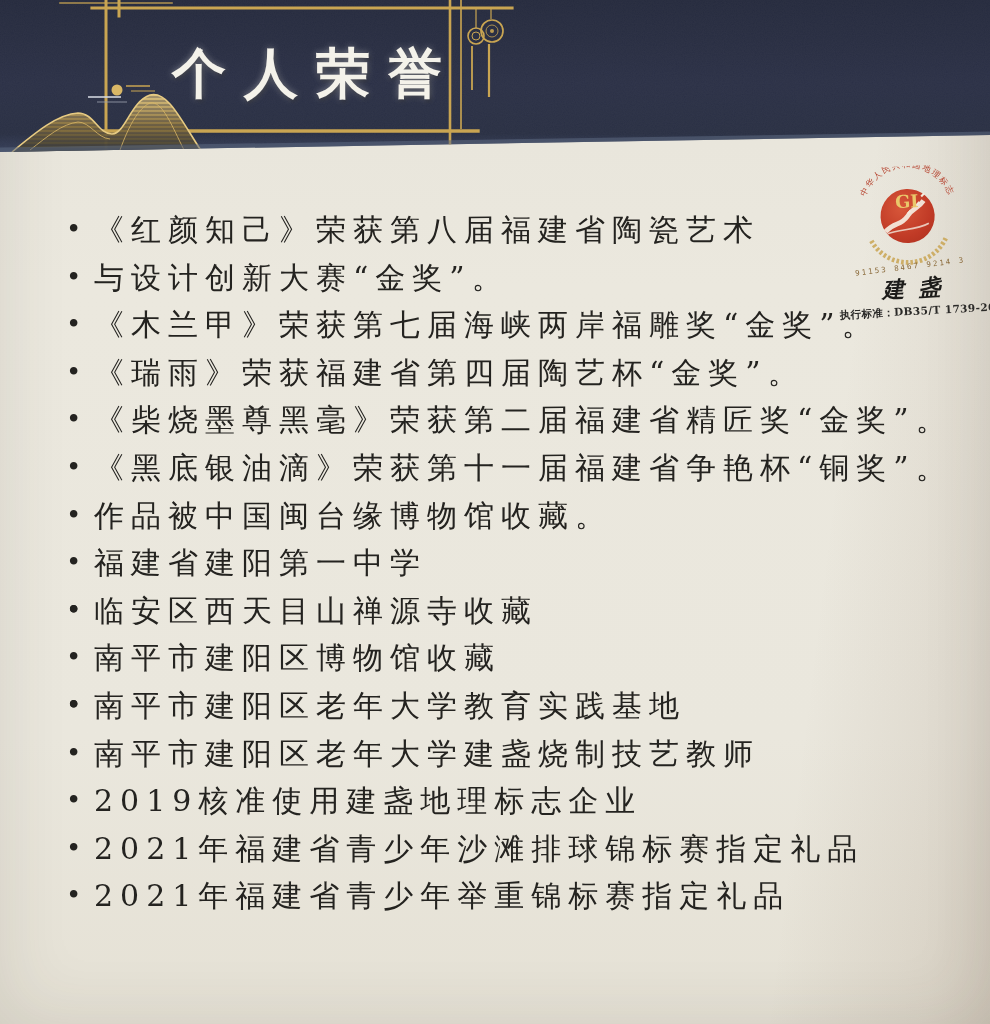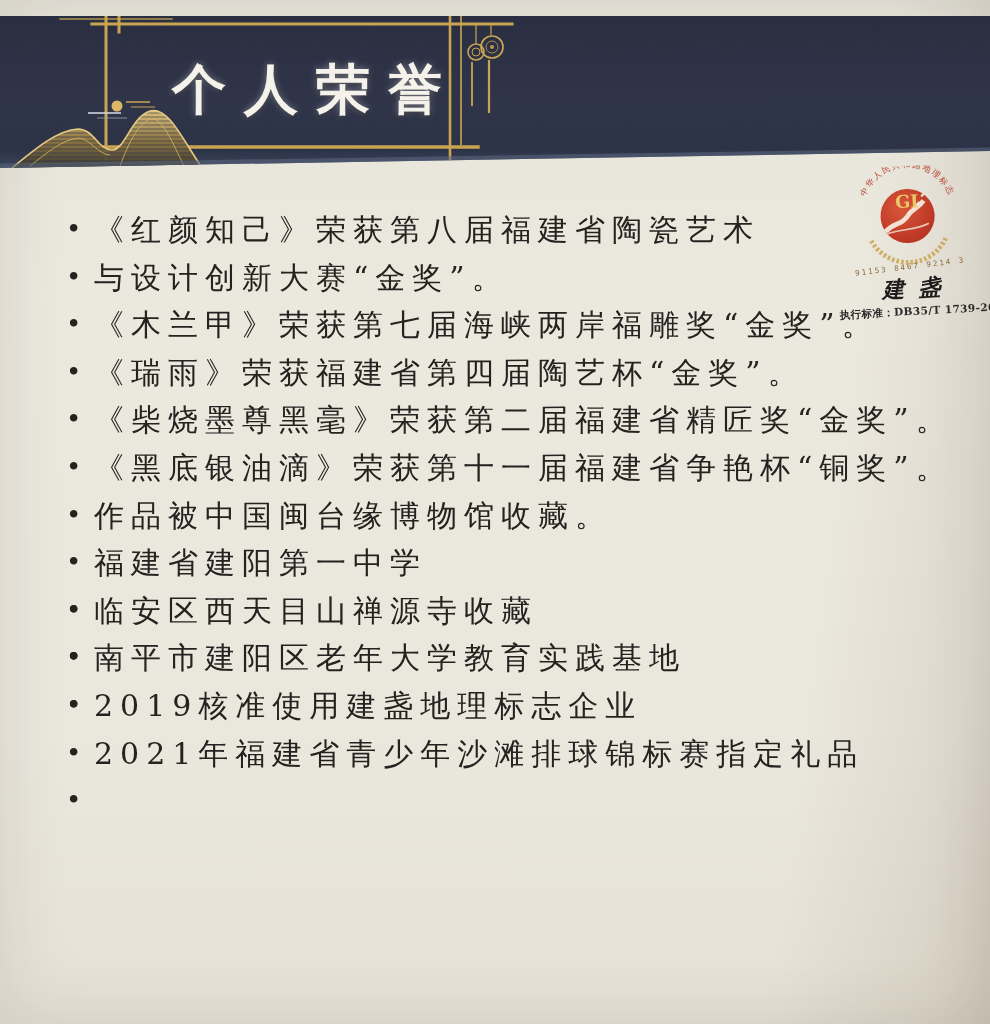--- a/index.html
+++ b/index.html
@@ -8,21 +8,21 @@
     width:990px;height:1024px;
     overflow:hidden;
     font-family:"DejaVu Serif","Liberation Serif",serif;
     background:
       linear-gradient(97deg, rgba(0,0,0,0) 80%, rgba(115,88,66,0.10) 94%, rgba(115,88,66,0.18) 100%),
       linear-gradient(180deg,#e7e4da 0%,#ebe8de 28%,#eae7dd 72%,#e5e1d5 100%);
     box-shadow:inset 0 0 70px rgba(60,50,40,.12);
   }
   
   .header{
-    position:absolute;left:0;top:16px;width:990px;height:152px;
+    position:absolute;left:0;top:0;width:990px;height:152px;
     background:linear-gradient(180deg,#262b3e 0%,#2c3147 55%,#2a3044 88%,#37405a 100%);
     clip-path:polygon(0 0,990px 0,990px 135px,0 152px);
   }
   .header svg{position:absolute;left:0;top:0;}
   .page-title{
     position:absolute;left:172px;top:38px;
     color:#f4f2ea;
     font-size:54px;font-weight:bold;
     letter-spacing:18px;white-space:nowrap;
     text-shadow:0 0 7px rgba(255,255,255,.40),1px 2px 4px rgba(0,0,0,.55);
@@ -169,22 +169,22 @@
     <li><span class="dot">•</span><span>《红颜知己》荣获第八届福建省陶瓷艺术</span></li>
     <li><span class="dot">•</span><span>与设计创新大赛“金奖”。</span></li>
     <li><span class="dot">•</span><span>《木兰甲》荣获第七届海峡两岸福雕奖“金奖”。</span></li>
     <li><span class="dot">•</span><span>《瑞雨》荣获福建省第四届陶艺杯“金奖”。</span></li>
     <li><span class="dot">•</span><span>《柴烧墨尊黑毫》荣获第二届福建省精匠奖“金奖”。</span></li>
     <li><span class="dot">•</span><span>《黑底银油滴》荣获第十一届福建省争艳杯“铜奖”。</span></li>
     <li><span class="dot">•</span><span>作品被中国闽台缘博物馆收藏。</span></li>
     <li><span class="dot">•</span><span>福建省建阳第一中学</span></li>
     <li><span class="dot">•</span></li>
     <li><span class="dot">•</span><span>临安区西天目山禅源寺收藏</span></li>
-    <li><span class="dot">•</span></li>
+    <li><span class="dot">•</span><span>南平市建阳区博物馆收藏</span></li>
     <li><span class="dot">•</span></li>
     <li><span class="dot">•</span><span>南平市建阳区老年大学教育实践基地</span></li>
-    <li><span class="dot">•</span></li>
+    <li><span class="dot">•</span><span>南平市建阳区老年大学建盏烧制技艺教师</span></li>
     <li><span class="dot">•</span><span>2019核准使用建盏地理标志企业</span></li>
     <li><span class="dot">•</span><span>2021年福建省青少年沙滩排球锦标赛指定礼品</span></li>
-    <li><span class="dot">•</span></li>
+    <li><span class="dot">•</span><span>2021年福建省青少年举重锦标赛指定礼品</span></li>
   </ul>
 
 </div>
 
 </body></html>

